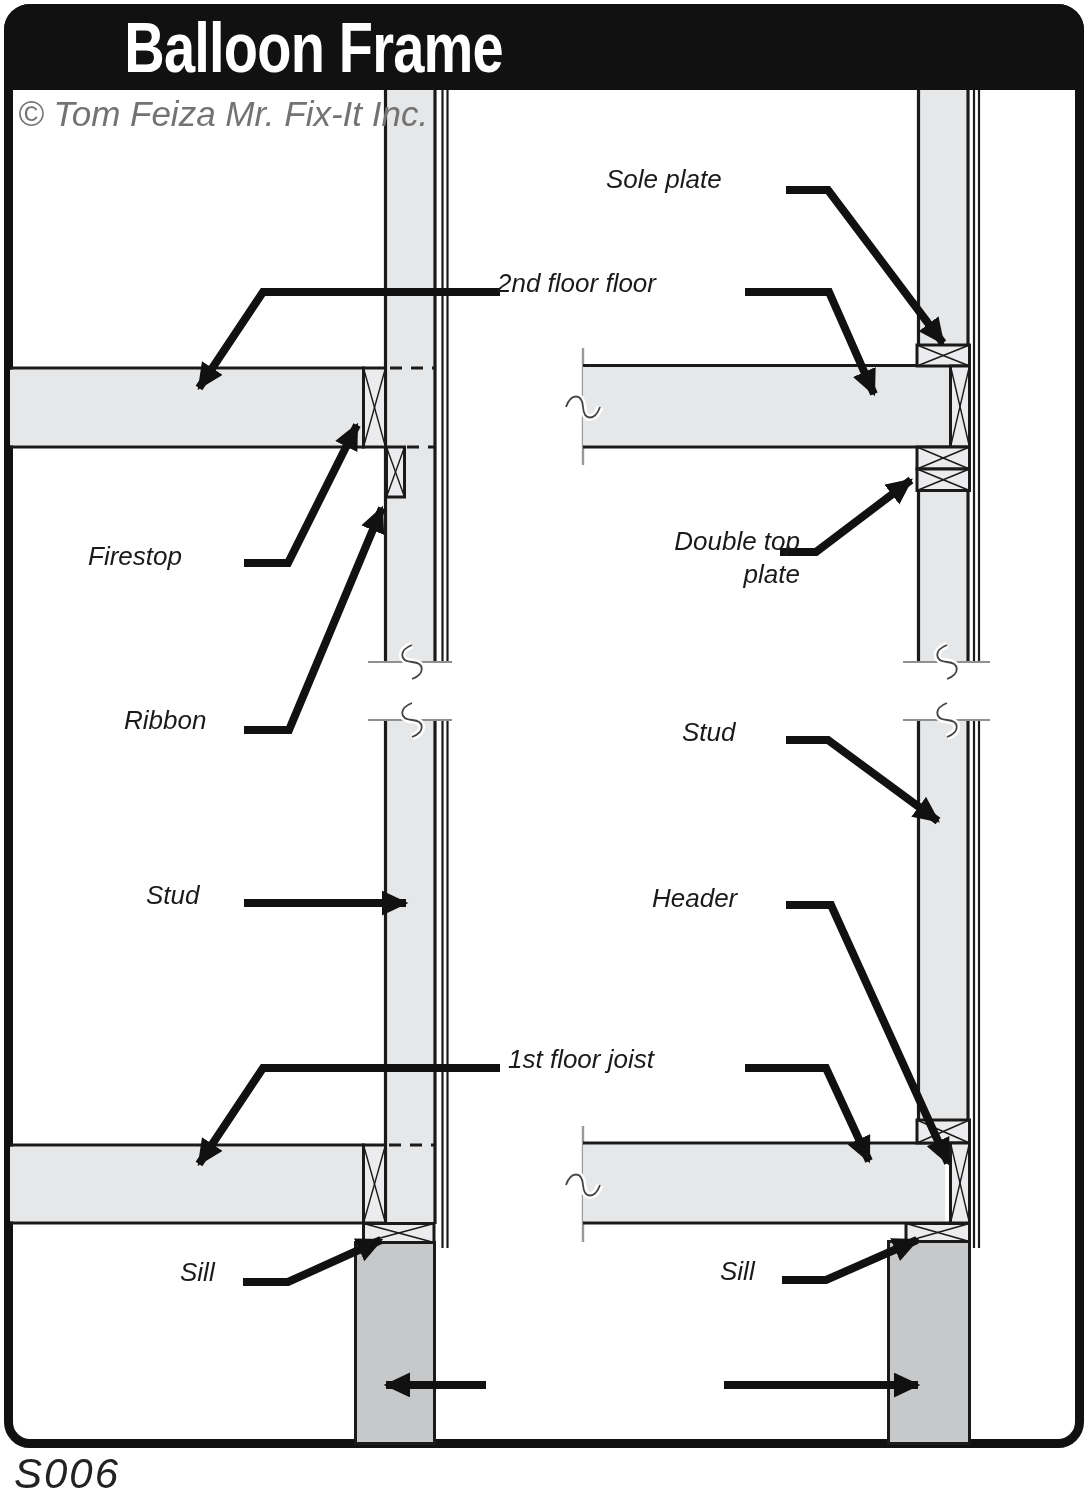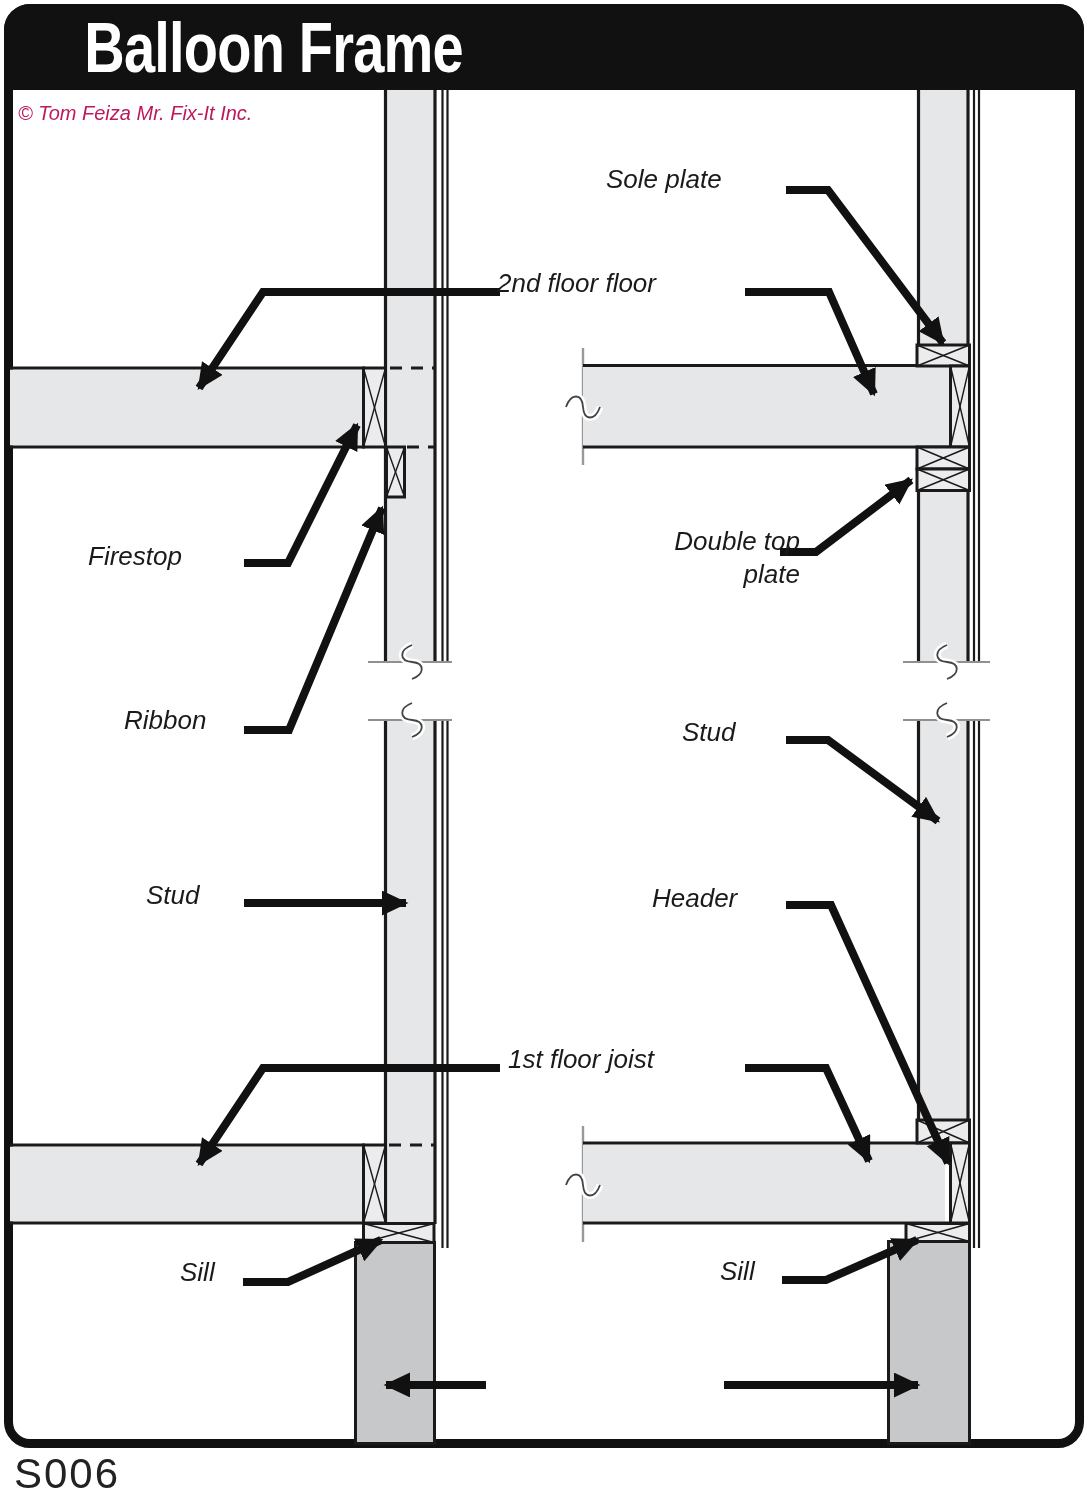--- a/index.html
+++ b/index.html
@@ -2,29 +2,29 @@
 <html><head>
 <meta charset="utf-8">
 <style>
   html,body{margin:0;padding:0;background:#fff;}
   #stage{position:relative;width:1088px;height:1501px;background:#fff;overflow:hidden;
          font-family:"Liberation Sans",sans-serif;}
   .frame{position:absolute;left:4px;top:4px;width:1062px;height:1426px;
          border:9px solid #111;border-radius:26px;}
   .titlebar{position:absolute;left:4px;top:4px;width:1080px;height:86px;background:#111;
             border-radius:26px 26px 0 0;display:flex;}
-  .title-cell{width:50%;height:86px;line-height:88px;text-align:center;overflow:visible;}
+  .title-cell{width:50%;height:86px;line-height:88px;text-align:center;overflow:visible;padding-left:40px;}
   .title-text{display:inline-block;color:#fff;font-weight:bold;font-size:70px;
               letter-spacing:-1px;transform:scaleX(0.8);transform-origin:center;white-space:nowrap;}
   svg{position:absolute;left:0;top:0;}
   .lbl{position:absolute;font-style:italic;font-size:26px;color:#1a1a1a;white-space:nowrap;
        line-height:1.1;z-index:5;}
   .lbl-wrap{white-space:normal;text-align:right;line-height:1.25;}
-  .copyright{position:absolute;left:18px;top:102px;font-style:italic;font-size:20px;color:#be185d;z-index:5;}
-  .figid{position:absolute;left:14px;top:1450px;font-size:42px;color:#222;
+  .copyright{position:absolute;left:18px;top:94px;font-style:italic;font-size:35px;color:#737373;z-index:5;}
+  .figid{position:absolute;left:14px;top:1450px;font-style:italic;font-size:42px;color:#222;
          letter-spacing:2px;z-index:5;}
 </style>
 </head>
 <body>
 
 <div id="stage">
 
   <div class="frame"></div>
   <div class="titlebar">
     <div class="title-cell">

